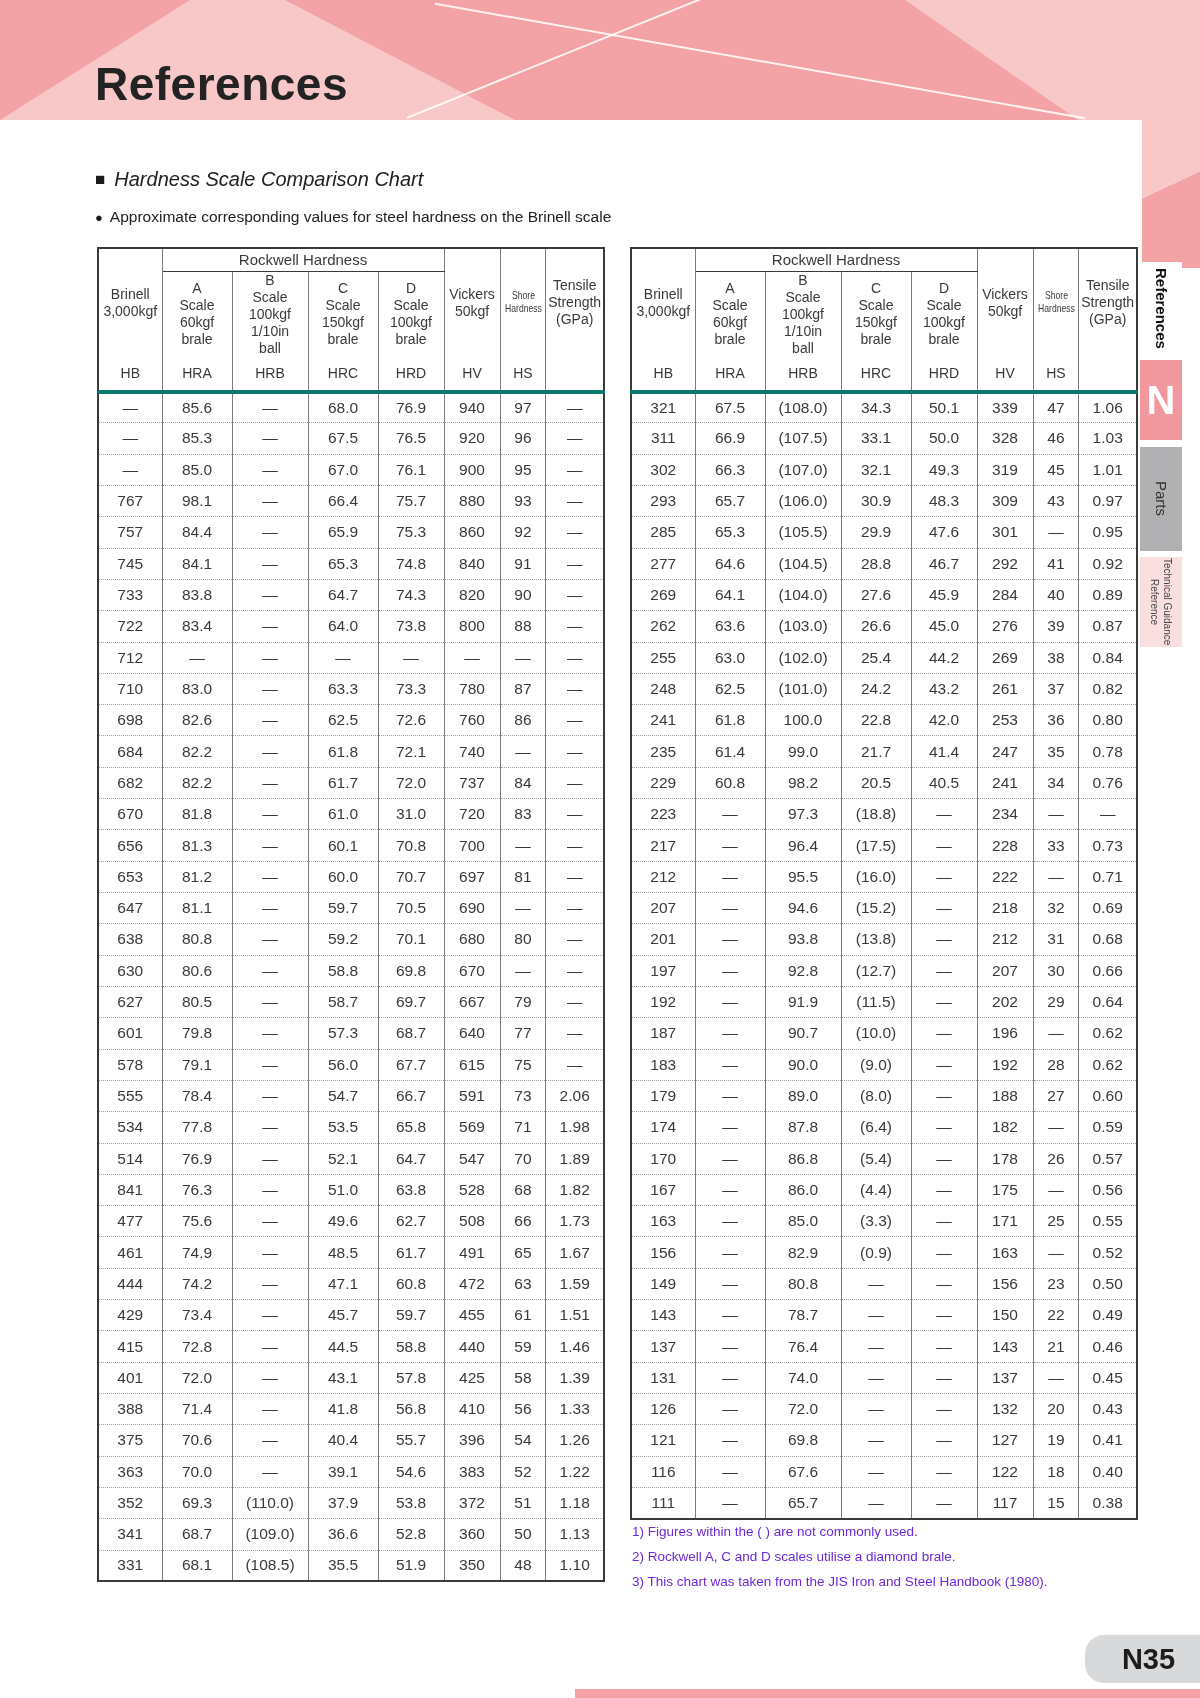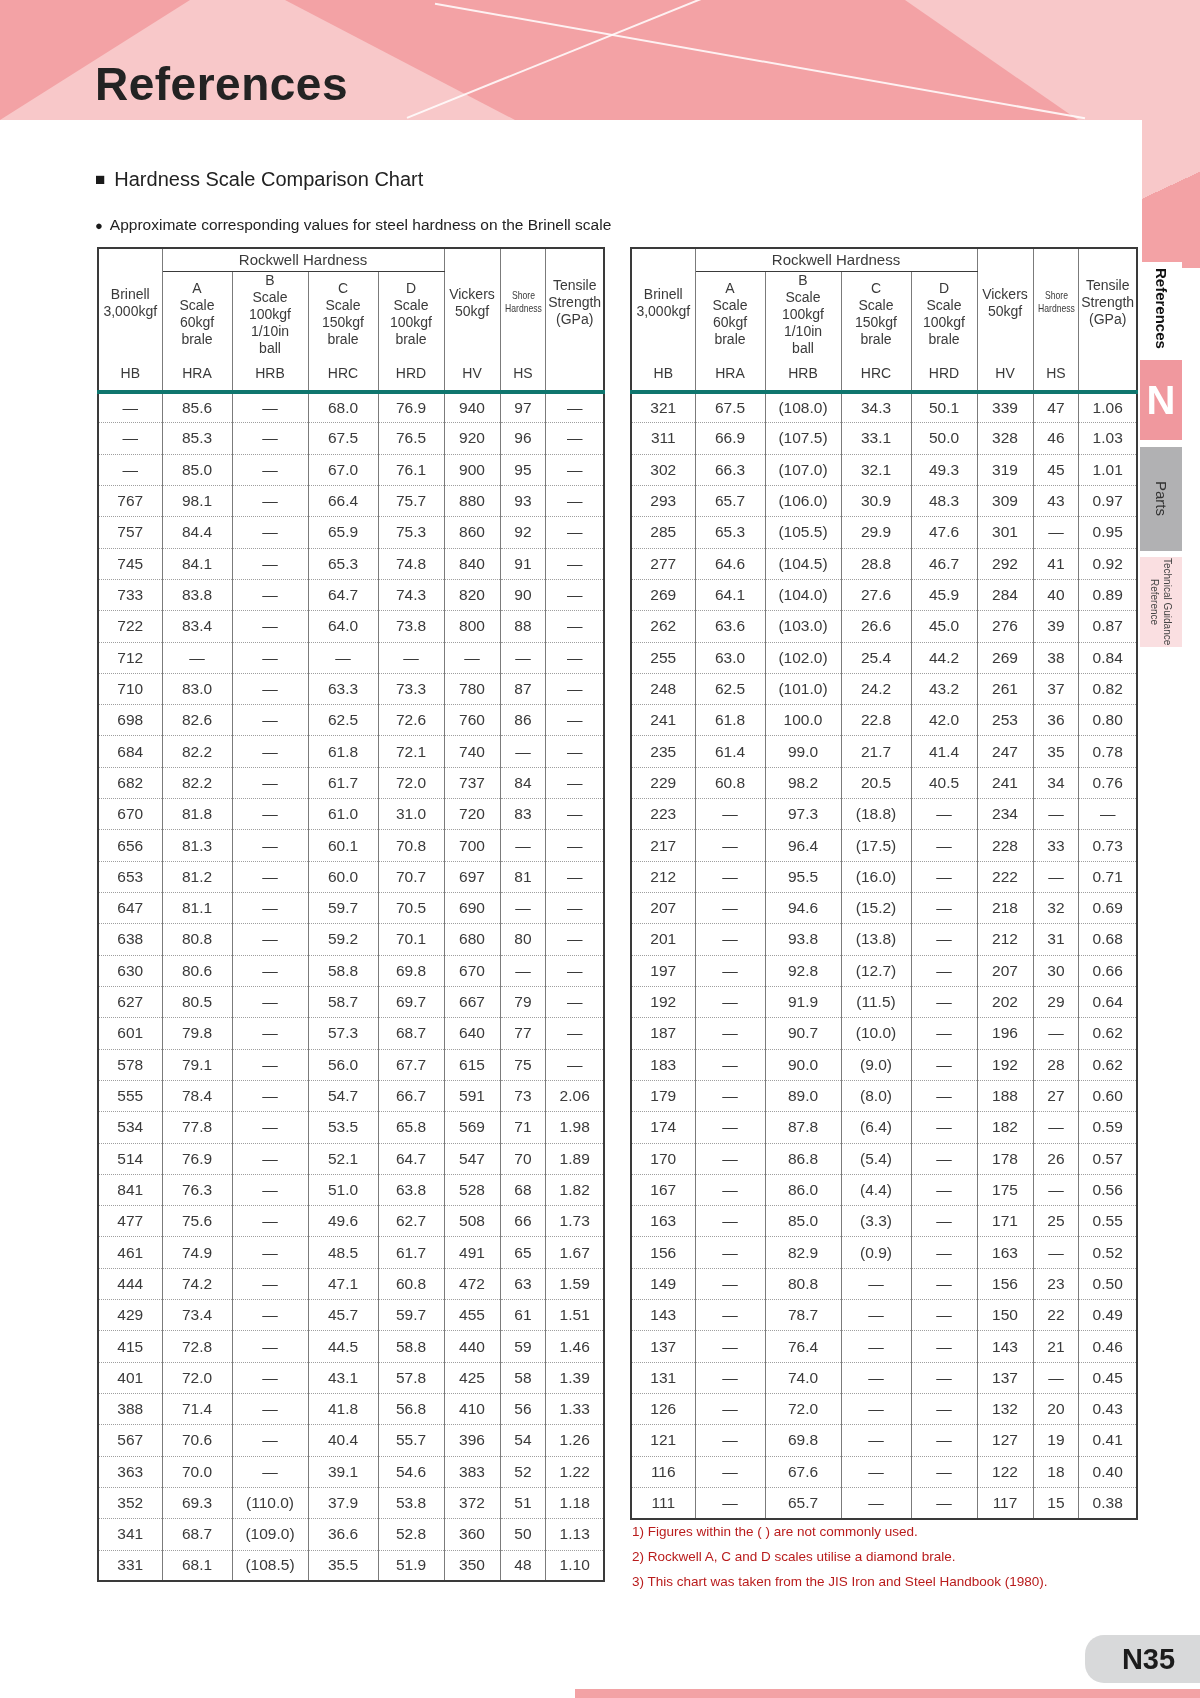--- a/index.html
+++ b/index.html
@@ -16,23 +16,23 @@
        clip-path:polygon(905px 0,1200px 0,1200px 120px,1078px 120px);}
   .xline1{position:absolute;left:395px;top:55px;width:330px;height:2px;background:rgba(255,255,255,.85);
        transform:rotate(-22deg);}
   .xline2{position:absolute;left:430px;top:60px;width:660px;height:2px;background:rgba(255,255,255,.85);
        transform:rotate(10deg);}
   .rail-top{position:absolute;left:1142px;top:120px;width:58px;height:148px;
        background:linear-gradient(155deg,#f8c8c9 45%,#f3a2a5 45%);}
 
   
   .page-title{position:absolute;left:95px;top:57px;font-size:46px;font-weight:bold;color:#232323;letter-spacing:.5px;}
-  .section-heading{position:absolute;left:95px;top:168px;font-size:20px;color:#222;}
+  .section-heading{position:absolute;left:95px;top:168px;font-size:20px;color:#222;font-style:italic;}
   .section-heading .sq{font-size:17px;margin-right:9px;position:relative;top:-1px;color:#1a1a1a;}
-  .subtitle{position:absolute;left:95px;top:216px;font-size:15.5px;color:#222;}
+  .subtitle{position:absolute;left:95px;top:208px;font-size:15.5px;color:#222;}
   .subtitle .dot{font-size:13px;margin-right:7px;color:#1a1a1a;}
 
   
   table.hardness{position:absolute;border-collapse:collapse;table-layout:fixed;background:#fff;
        border:2px solid #3a3a3a;}
   #table-left{left:97px;top:247px;}
   #table-right{left:630px;top:247px;}
   table.hardness th,table.hardness td{border-left:1px solid #7b7b7b;border-right:1px solid #7b7b7b;
        font-weight:normal;text-align:center;padding:0;color:#3a3a3a;}
   thead tr:nth-child(1){height:23px;}
@@ -40,21 +40,21 @@
   thead tr:nth-child(3){height:35px;}
   th.group-cell{font-size:15px;border-bottom:1px solid #3a3a3a;}
   th.desc-cell{font-size:14px;line-height:17px;vertical-align:middle;}
   th.desc-cell .condense{display:inline-block;font-size:10.5px;line-height:13px;
        transform:scaleX(.82);transform-origin:center;white-space:nowrap;}
   th.unit-cell{font-size:14px;vertical-align:middle;border-bottom:4px solid #0f766e;}
   tbody tr{height:31.32px;}
   tbody td{font-size:15.5px;border-top:1px dotted #9f9f9f;vertical-align:middle;}
 
   
-  .footnotes{position:absolute;left:632px;top:1524px;font-size:13.5px;color:#b91c1c;}
+  .footnotes{position:absolute;left:632px;top:1524px;font-size:13.5px;color:#6d28d9;}
   .footnotes div{margin-bottom:10px;}
 
   
   .vtext{writing-mode:vertical-rl;}
   .ref-label{position:absolute;left:1140px;top:262px;width:42px;height:92px;display:flex;
        align-items:center;justify-content:center;font-weight:bold;font-size:15px;color:#111;background:#fff;}
   .tab-n{position:absolute;left:1140px;top:360px;width:42px;height:80px;background:#f0989e;
        display:flex;align-items:center;justify-content:center;color:#fff;font-weight:bold;font-size:40px;}
   .tab-parts{position:absolute;left:1140px;top:447px;width:42px;height:104px;background:#b1b1b3;
        display:flex;align-items:center;justify-content:center;font-size:15px;color:#333;}
@@ -459,21 +459,21 @@
         <td>388</td>
         <td>71.4</td>
         <td>—</td>
         <td>41.8</td>
         <td>56.8</td>
         <td>410</td>
         <td>56</td>
         <td>1.33</td>
       </tr>
       <tr>
-        <td>567</td>
+        <td>375</td>
         <td>70.6</td>
         <td>—</td>
         <td>40.4</td>
         <td>55.7</td>
         <td>396</td>
         <td>54</td>
         <td>1.26</td>
       </tr>
       <tr>
         <td>363</td>

